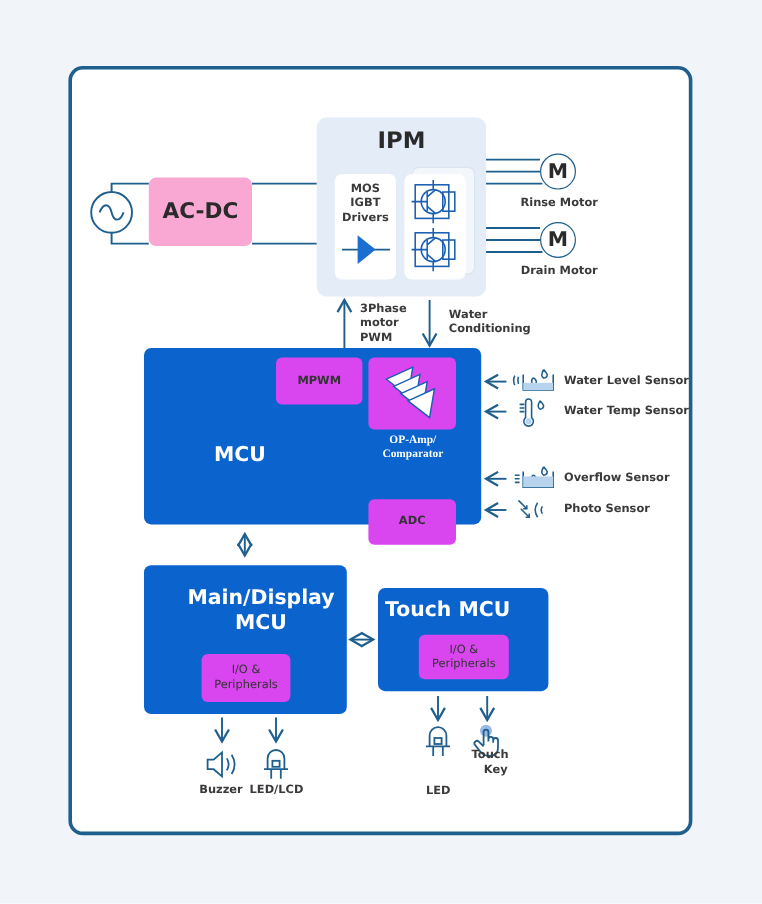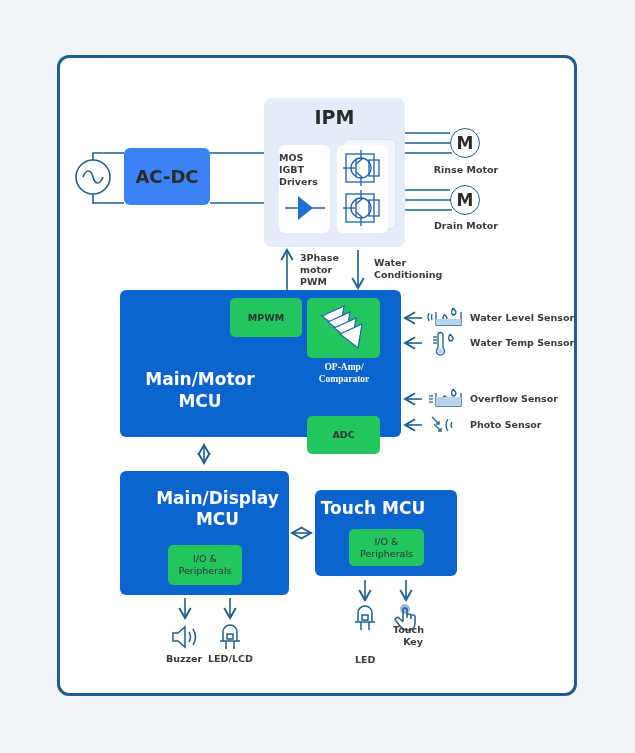--- a/index.html
+++ b/index.html
@@ -18,40 +18,40 @@
     left: 264px; top: 98px; width: 141px; height: 149px;
     background: #e3ecf7; border-radius: 8px;
   }
   .ipm-title {
     left: 264px; top: 106px; width: 141px; text-align: center;
     font-weight: bold; font-size: 19px; color: #2a2a2a;
   }
   .white-card { background: #ffffff; border-radius: 6px; }
   .drv-card { left: 279px; top: 145px; width: 51px; height: 88px; }
   .drv-text {
-    left: 279px; top: 152px; width: 51px; text-align: left;
+    left: 279px; top: 152px; width: 51px; text-align: center;
     font-size: 9.5px; font-weight: bold; color: #3a3a3a; line-height: 12px;
   }
   .tr-stack1 { left: 343px; top: 139px; width: 51px; height: 88px; background: #f3f7fc; border:1px solid #d9e4f1; border-radius: 6px; }
   .tr-card { left: 337px; top: 145px; width: 51px; height: 88px; }
   .acdc {
-    left: 124px; top: 148px; width: 86px; height: 57px; background: #3b82f6;
+    left: 124px; top: 148px; width: 86px; height: 57px; background: #f9a8d4;
     border-radius: 6px; display: flex; align-items: center; justify-content: center;
     font-weight: bold; font-size: 18px; color: #2a2a2a;
   }
   .mcu {
     background: #0b63ce; border-radius: 6px; color: #ffffff;
   }
   .mm { left: 120px; top: 290px; width: 281px; height: 147px; }
   .mm-title {
     left: 140px; top: 368px; width: 120px; text-align: center;
     font-weight: bold; font-size: 17px; color: #ffffff; line-height: 22px;
   }
   .sub-box {
-    background: #22c55e; border-radius: 5px; display: flex; align-items: center; justify-content: center;
+    background: #d946ef; border-radius: 5px; display: flex; align-items: center; justify-content: center;
     font-size: 9.5px; font-weight: bold; color: #333; text-align: center; line-height: 12px;
   }
   .mpwm { left: 230px; top: 298px; width: 72px; height: 39px; }
   .opamp { left: 307px; top: 298px; width: 73px; height: 60px; }
   .opamp-label {
     left: 300px; top: 361px; width: 88px; text-align: center; font-size: 9.5px;
     font-weight: bold; color: #ffffff; line-height: 12px; font-family: Liberation Serif, serif;
   }
   .adc { left: 307px; top: 392px; width: 73px; height: 38px; margin-top: 24px; }
   .md { left: 120px; top: 471px; width: 169px; height: 124px; }
@@ -177,21 +177,20 @@
   <div>motor</div>
   <div>PWM</div>
 </div>
 <div class="abs lbl" style="left:374px;top:257px">
   <div>Water</div>
   <div>Conditioning</div>
 </div>
 
 <div class="abs mcu mm"></div>
 <div class="abs mm-title">
-  <div>Main/Motor</div>
   <div>MCU</div>
 </div>
 <div class="abs sub-box mpwm">
   <span>MPWM</span>
 </div>
 <div class="abs sub-box opamp">
   <svg width="60" height="52" viewBox="0 0 60 52">
     <g stroke="#1a5fb4" stroke-width="1.2" fill="#fff">
       <path d="M8,14 L30,4 L26,28 Z"></path>
       <path d="M14,20 L36,10 L32,34 Z"></path>

